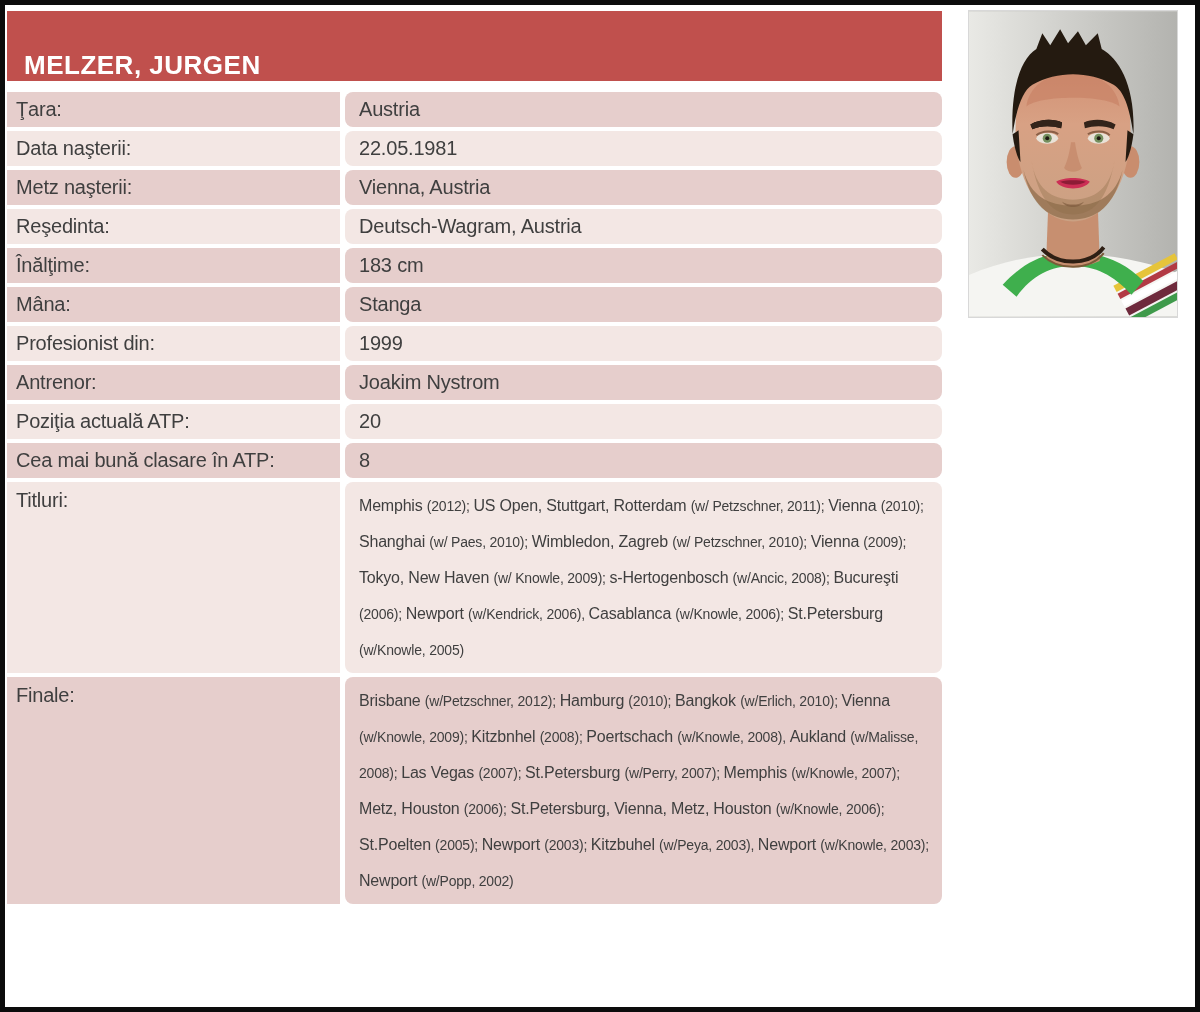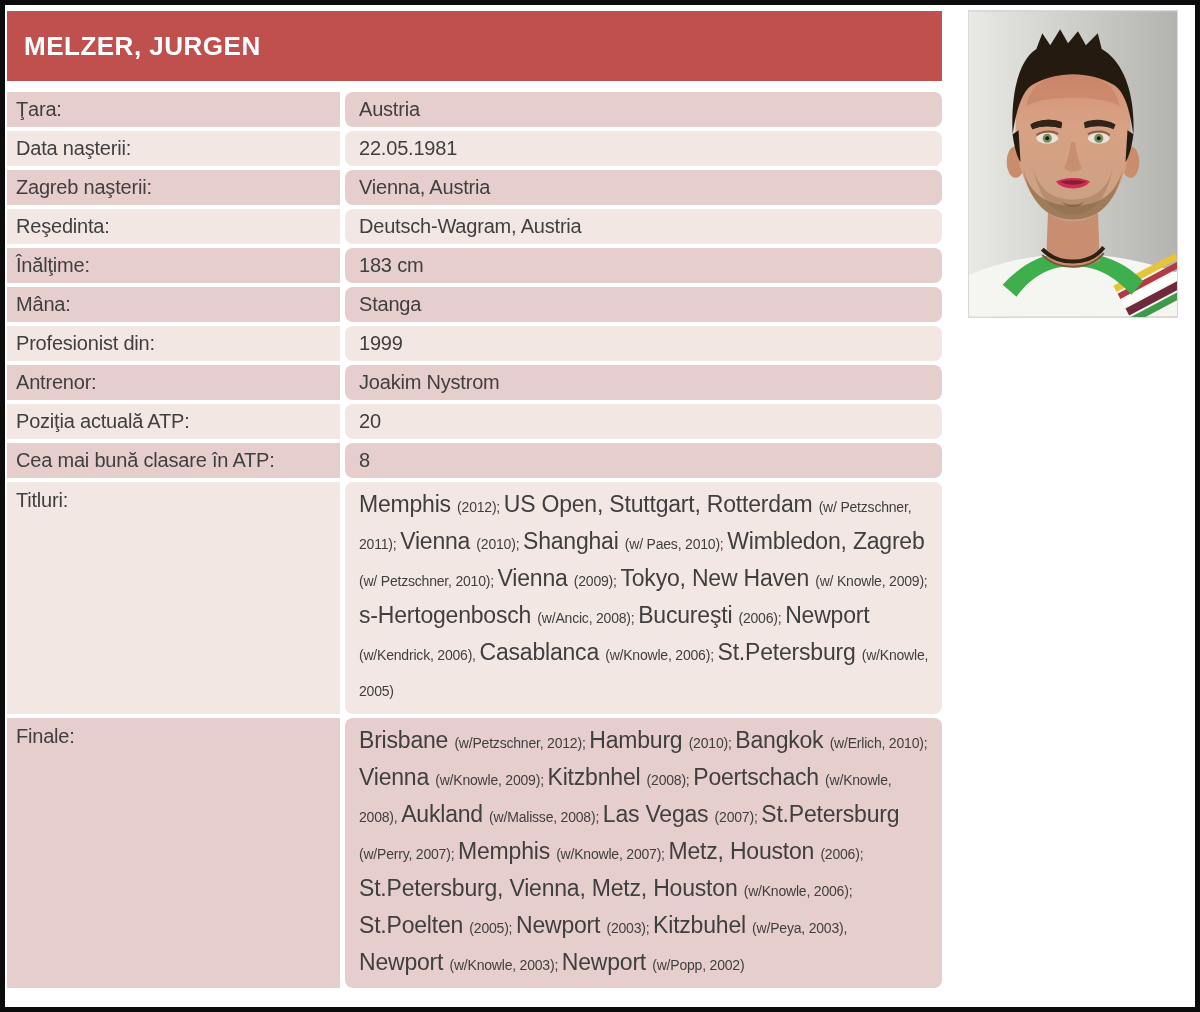--- a/index.html
+++ b/index.html
@@ -3,41 +3,41 @@
 <meta charset="utf-8">
 <style>
   * { margin:0; padding:0; box-sizing:border-box; }
   body { background:#ffffff; font-family:"Liberation Sans", sans-serif; }
   .page {
     position:relative; width:1200px; height:1012px;
     background:#ffffff; border:5px solid #0c0c0c; overflow:hidden;
   }
   .card { position:absolute; left:2px; top:6px; width:935px; }
   .card-header {
-    background:#c0504d; height:70px; display:flex; align-items:center;
+    background:#c0504d; height:70px; display:flex; align-items:flex-end;
     padding-left:17px; margin-bottom:11px;
   }
   .card-header .title-text {
     color:#ffffff; font-weight:bold; font-size:26px; letter-spacing:0.5px;
   }
   .rows { width:100%; }
   .row { display:flex; margin-bottom:4px; }
   .cell {
     color:#3f3f3f; font-size:20px; letter-spacing:-0.2px; min-height:35px;
   }
   .label {
     width:333px; margin-right:5px; padding-left:9px;
     display:flex; align-items:center; flex:none;
   }
   .value { flex:1; padding-left:14px; display:flex; align-items:center;border-radius:8px; }
   .dark  .cell { background:#e6cecc; }
   .light .cell { background:#f3e7e4; }
   .tall .label { align-items:flex-start; padding-top:7px; }
   .tall .value { display:block; padding:5px 10px 6px 14px; line-height:34px; }
-  .seg-big { font-size:23px;text-align:right; }
+  .seg-big { font-size:16px;text-align:right; }
   .seg-small { font-size:14px; }
   .photo {
     position:absolute; left:963px; top:5px; width:210px; height:308px;
     border:1px solid #d8d8d8; background:#cfcfcb;
   }
   .photo svg { display:block; width:100%; height:100%; }
 </style>
 </head>
 <body>
 
@@ -55,21 +55,21 @@
         <div class="cell label">Ţara:</div>
         <div class="cell value">Austria</div>
       </div>
 
       <div class="row light">
         <div class="cell label">Data naşterii:</div>
         <div class="cell value">22.05.1981</div>
       </div>
 
       <div class="row dark">
-        <div class="cell label">Zagreb naşterii:</div>
+        <div class="cell label">Metz naşterii:</div>
         <div class="cell value">Vienna, Austria</div>
       </div>
 
       <div class="row light">
         <div class="cell label">Reşedinta:</div>
         <div class="cell value">Deutsch-Wagram, Austria</div>
       </div>
 
       <div class="row dark">
         <div class="cell label">Înălţime:</div>

